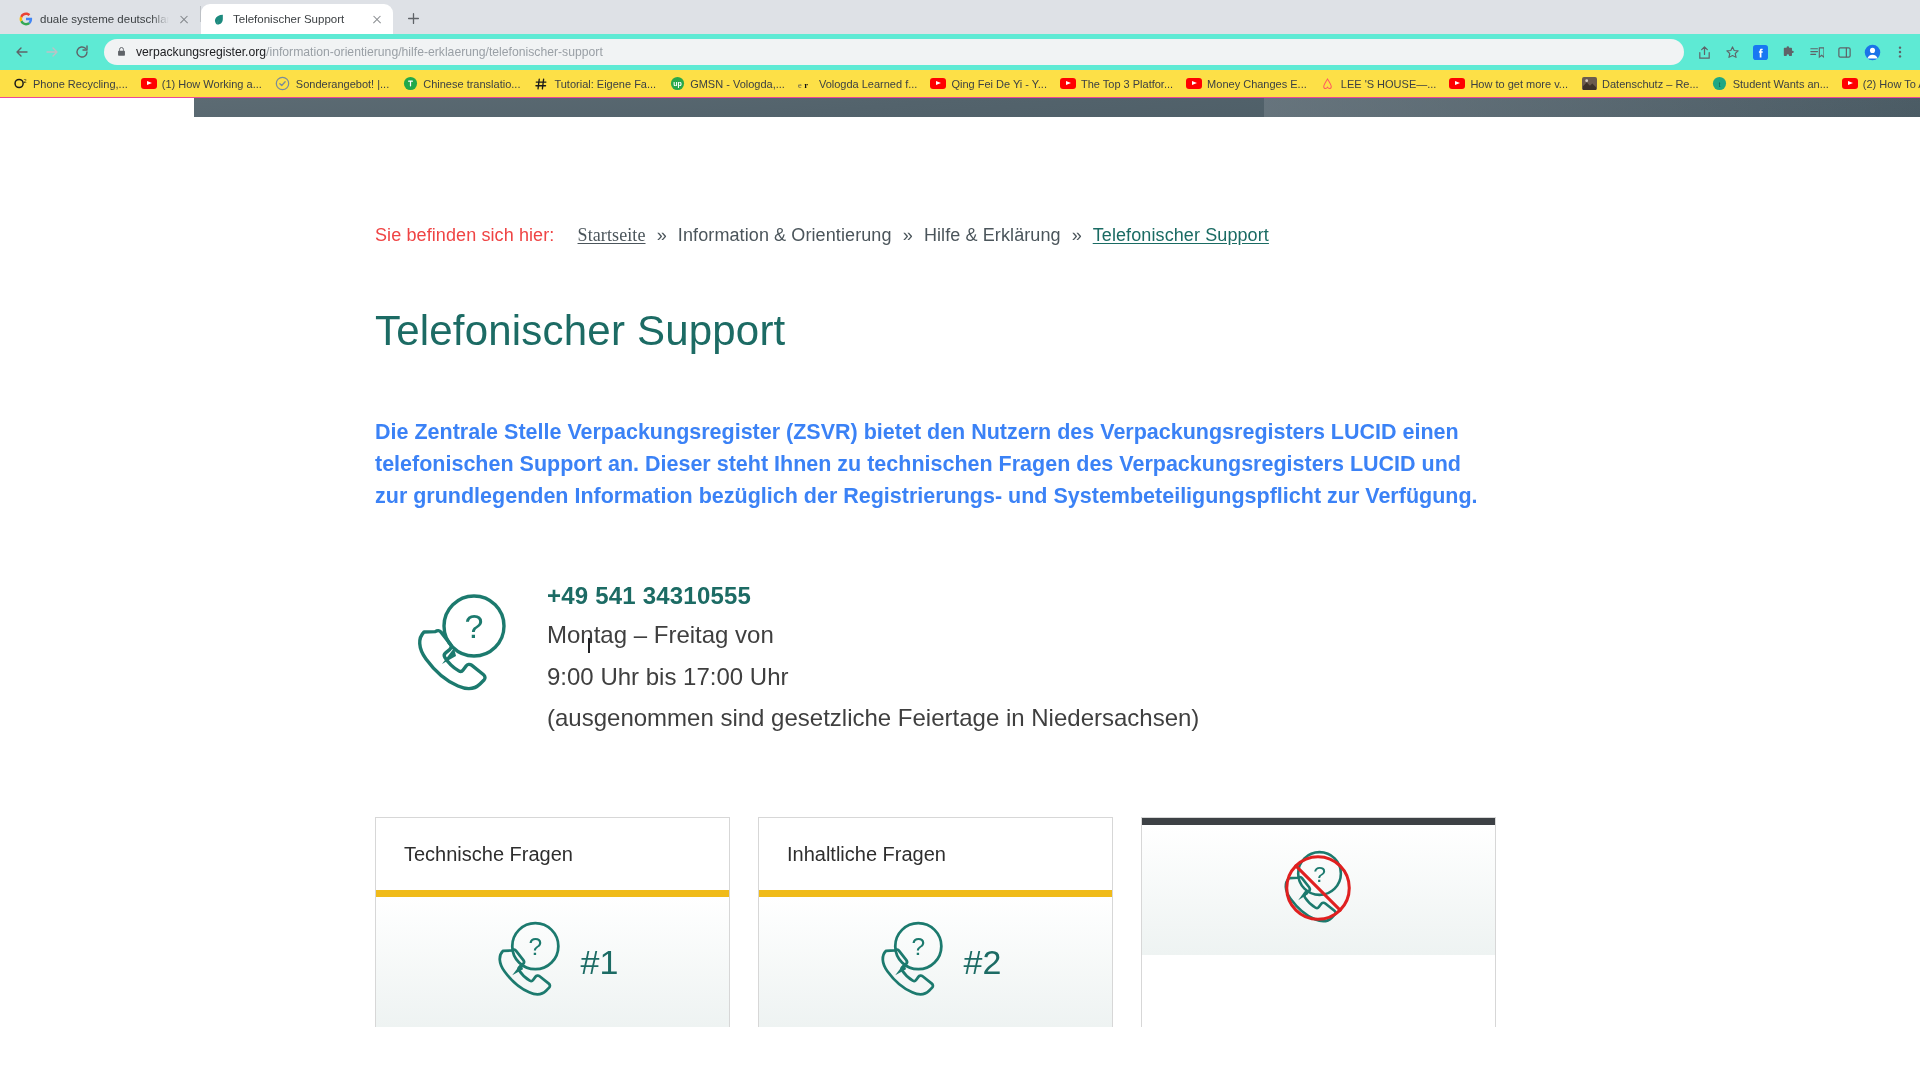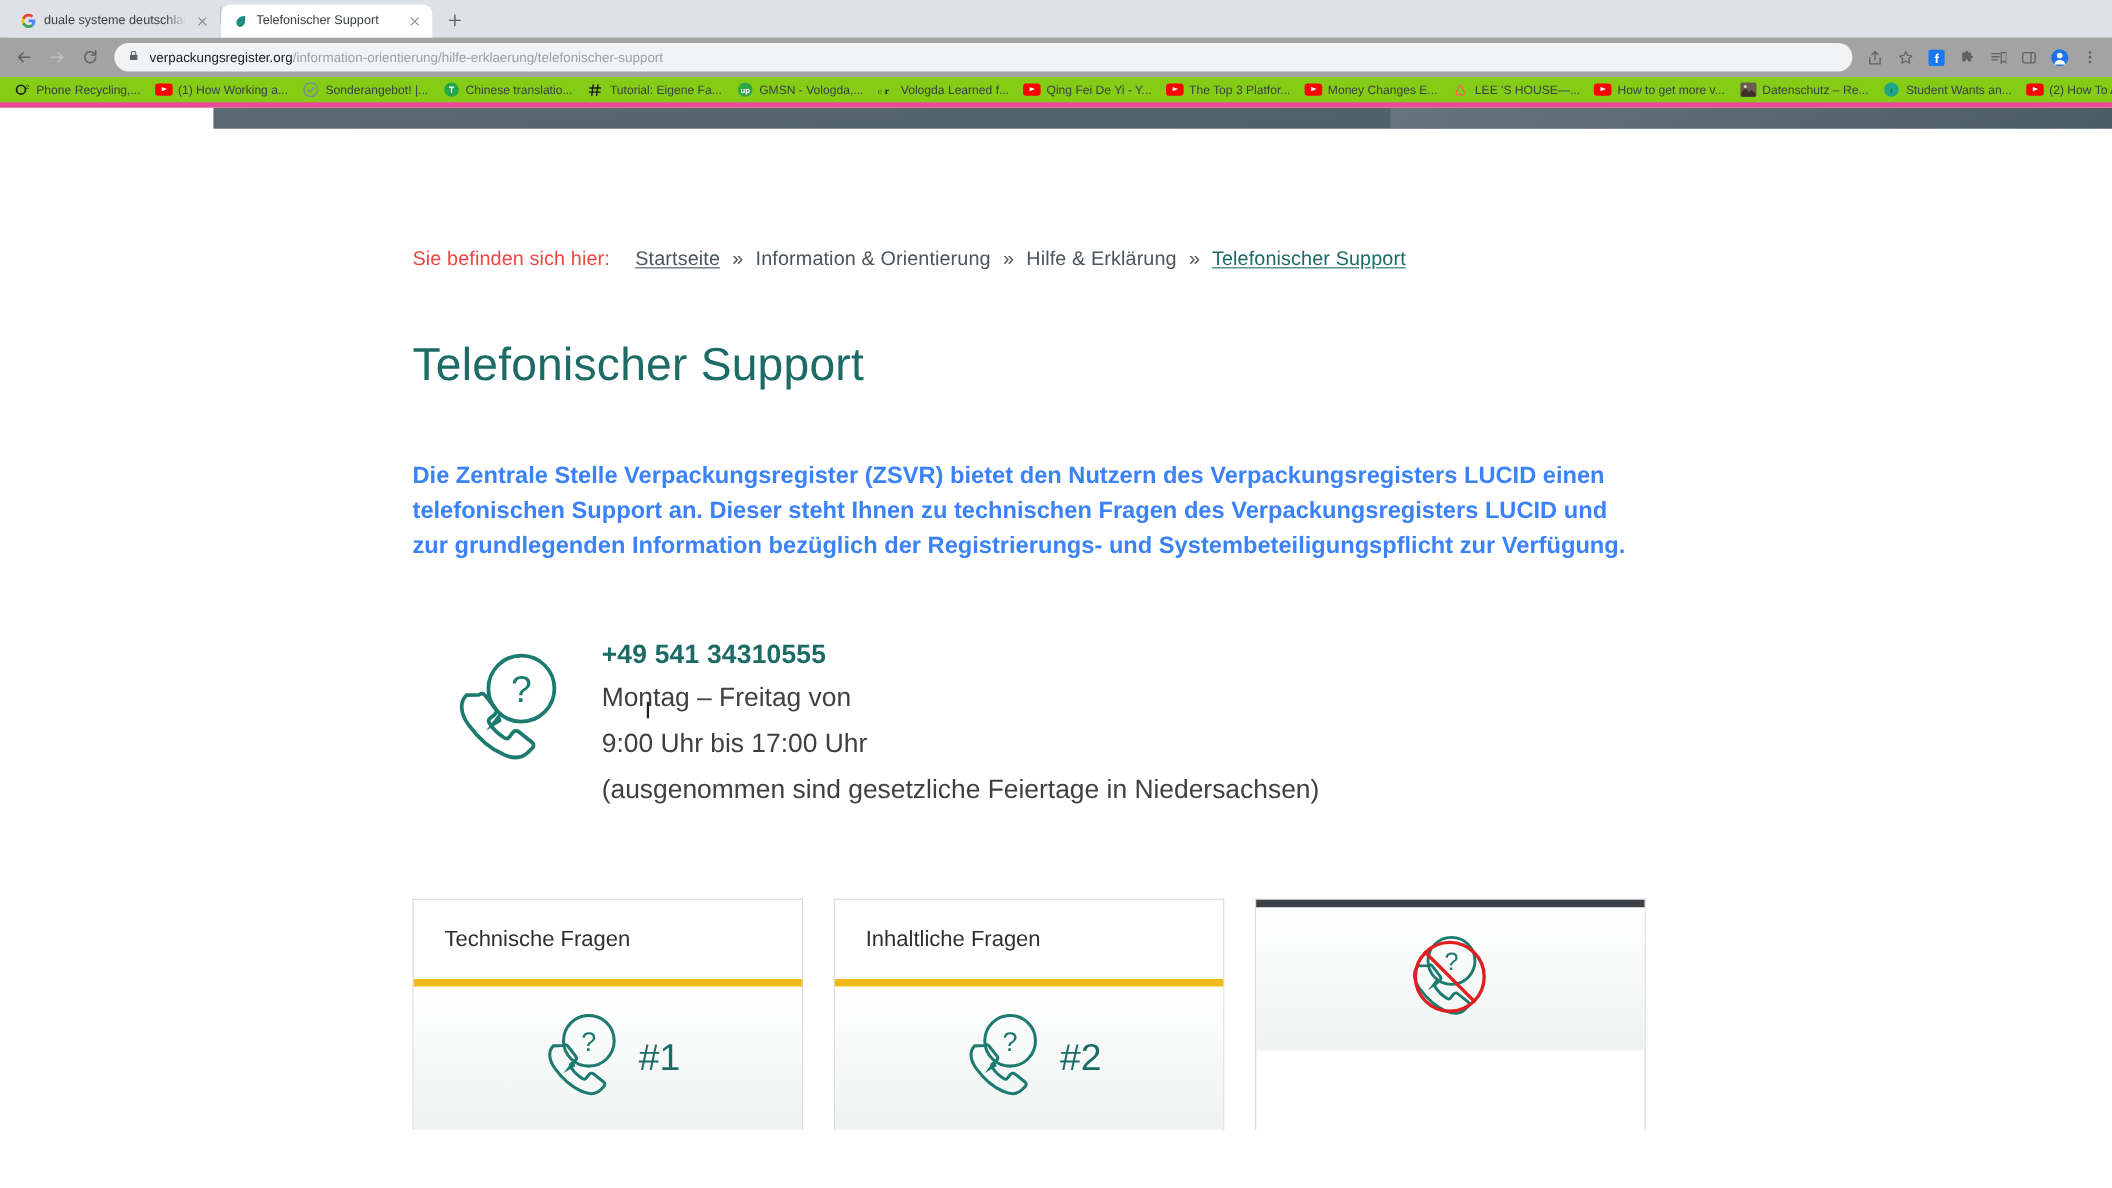--- a/index.html
+++ b/index.html
@@ -38,62 +38,62 @@
   .tab-close::before { transform: rotate(45deg); }
   .tab-close::after  { transform: rotate(-45deg); }
   .tab-sep { width: 1px; height: 16px; background: #bdc1c6; align-self: center; margin-bottom: 6px; }
   .newtab {
     width: 28px; height: 28px; margin-left: 6px; margin-bottom: 2px;
     display: flex; align-items: center; justify-content: center; border-radius: 50%;
     color: #5f6368; font-size: 17px; line-height: 1;
   }
 
   .toolbar {
-    height: 36px; background: #a3a3a3; display: flex; align-items: center;
+    height: 36px; background: #5eead4; display: flex; align-items: center;
     padding: 16px 8px; gap: 2px;
   }
   .navbtn {
     width: 28px; height: 28px; display: flex; align-items: center; justify-content: center;
     color: #5f6368; font-size: 15px; flex: 0 0 28px;
   }
   .navbtn.disabled { color: #bdc1c6; }
   .omnibox {
     flex: 1 1 auto; height: 26px; background: #f1f3f4; border-radius: 13px;
     display: flex; align-items: center; padding: 0 12px; gap: 9px;
     margin: 0 6px; min-width: 0;
   }
   .omnibox-url { font-size: 12.2px; color: #9aa0a6; white-space: nowrap; overflow: hidden; }
   .omnibox-url b { color: #202124; font-weight: 400; }
   .tb-icons { display: flex; align-items: center; gap: 4px; flex: 0 0 auto; }
   .tb-ico { width: 24px; height: 24px; display: flex; align-items: center; justify-content: center; color: #5f6368; }
 
   .bookmarks {
-    height: 28px; background: #84cc16; display: flex; align-items: center;
-    padding: 0 6px; gap: 1px; overflow: hidden; border-bottom: 5px solid #ec4899;
+    height: 28px; background: #fde047; display: flex; align-items: center;
+    padding: 0 6px; gap: 1px; overflow: hidden; border-bottom: 1px solid #ec4899;
   }
   .bm { display: flex; align-items: center; gap: 5px; padding: 3px 6px; border-radius: 4px; flex: 0 0 auto; }
   .bm-ico { width: 16px; height: 16px; flex: 0 0 16px; display: flex; align-items: center; justify-content: center; font-size: 10px; }
   .bm-label { font-size: 11px; color: #3c4043; white-space: nowrap; }
   .yt { width: 16px; height: 11px; background: #ff0000; border-radius: 3px; position: relative; }
   .yt::after { content: ""; position: absolute; left: 6px; top: 2.8px; border-left: 5px solid #fff; border-top: 2.8px solid transparent; border-bottom: 2.8px solid transparent; }
 
   
   .viewport { position: absolute; left: 0; top: 98px; width: 1920px; height: 982px; background: #ffffff; overflow: hidden; }
   .page-bg-left { position: absolute; left: 0; top: 0; width: 194px; height: 982px; background: #ffffff; }
   .hero-strip { position: absolute; left: 194px; top: 0; width: 1726px; height: 19px;
     background: linear-gradient(175deg, #5c6b73 0%, #53636c 40%, #4a5b64 100%); }
   .hero-strip::after { content:""; position:absolute; left:62%; top:0; width:38%; height:100%;
     background: linear-gradient(100deg, rgba(120,132,140,.55), rgba(76,90,99,.1)); }
 
   .content { position: absolute; left: 0; top: 19px; width: 1920px; }
   .inner { margin-left: 375px; width: 1130px; }
 
   .breadcrumb { padding-top: 108px; font-size: 18px; color: #4b555b; letter-spacing: .1px; }
   .bc-lead { color: #ef4444; }
-  .bc-link { color: #4b555b; text-decoration: underline; text-underline-offset: 2px; }
+  .bc-link { color: #4b555b; text-decoration: underline; text-underline-offset: 2px; font-family: Liberation Serif, serif; }
   .bc-plain { color: #4b555b; }
   .bc-current { color: #1a6b63; text-decoration: underline; text-underline-offset: 2px; }
   .bc-sep { color: #4b555b; padding: 0 6px; }
 
   h1.page-title {
     margin-top: 62px; font-size: 42px; line-height: 1.1; font-weight: 300;
     color: #1c6b64; letter-spacing: .2px;
   }
 
   .intro {

